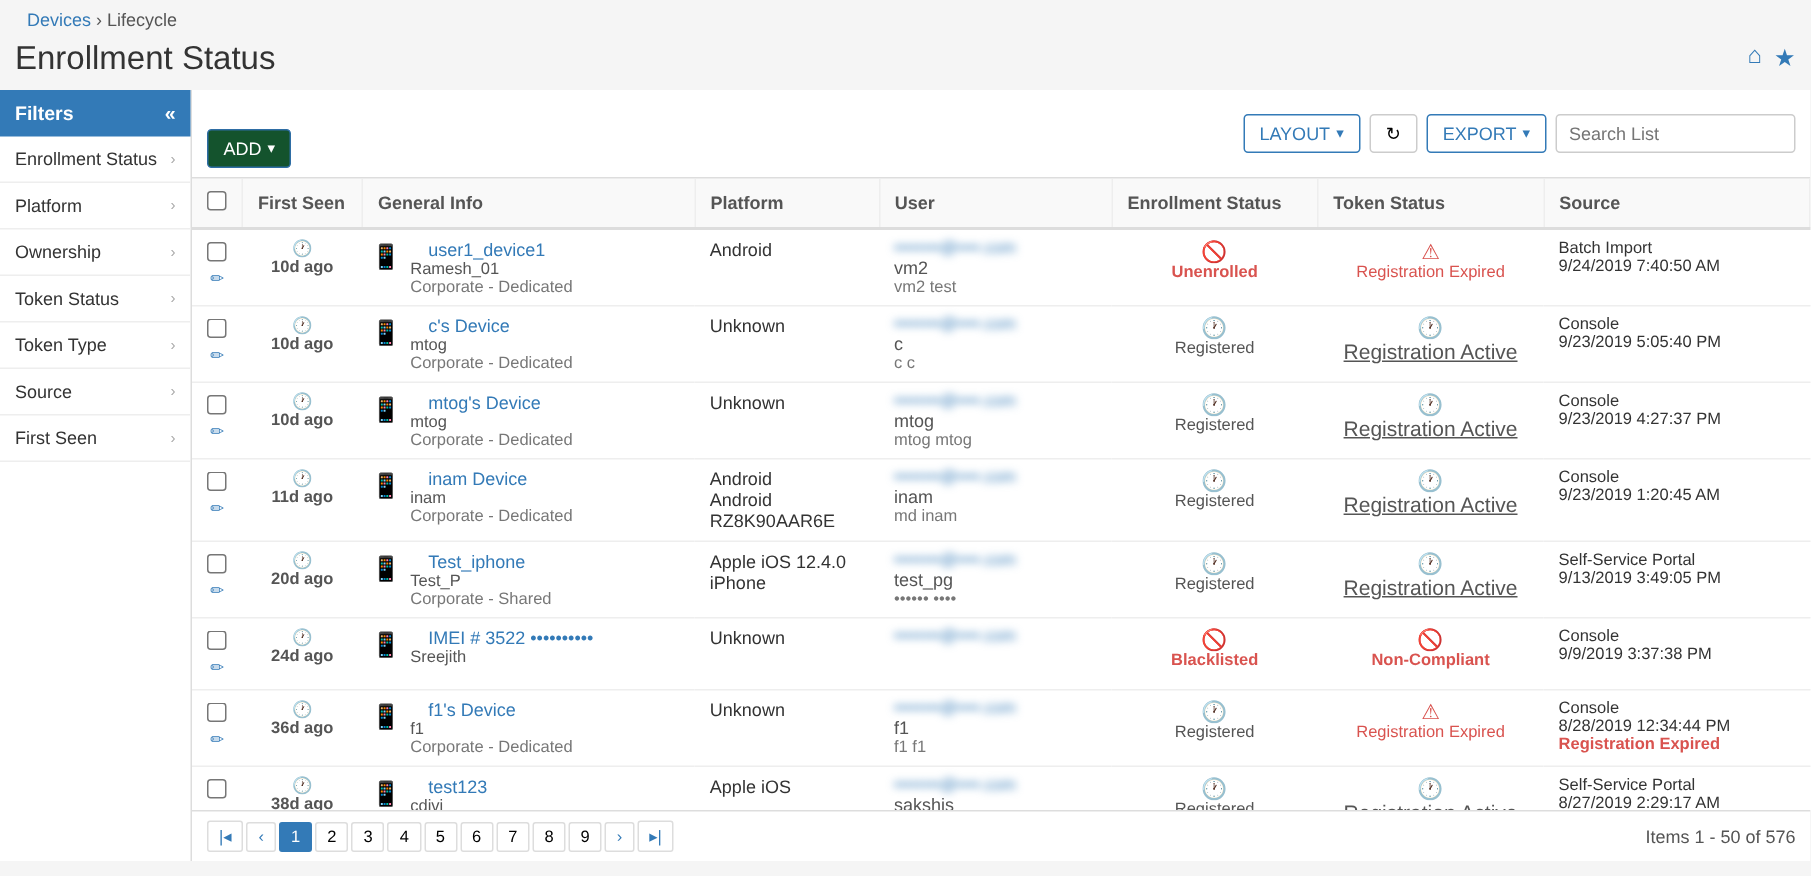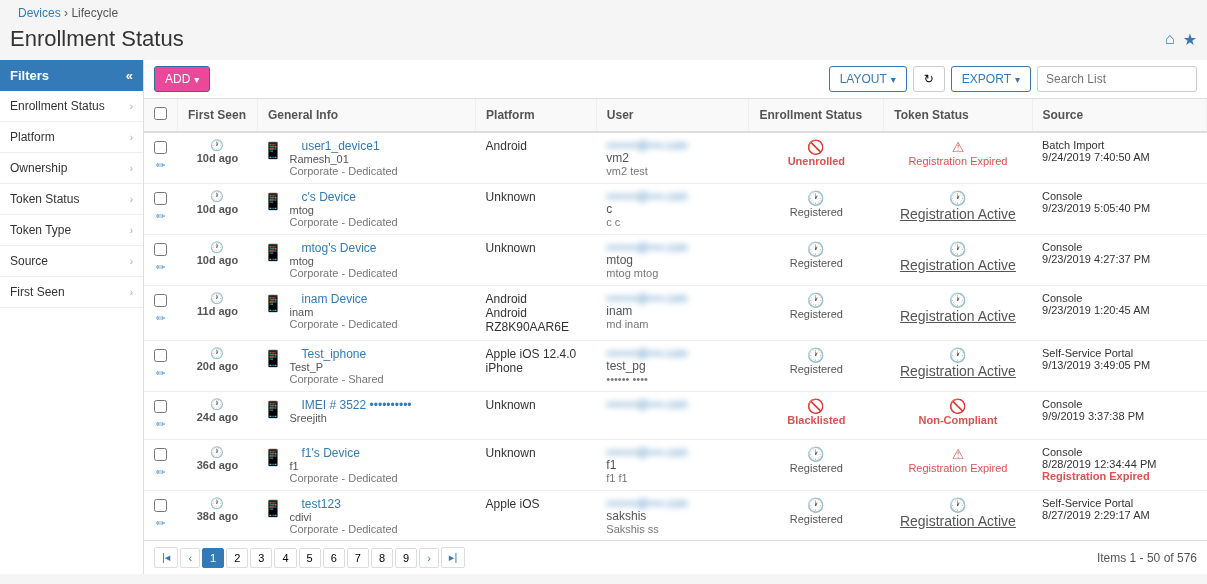--- a/index.html
+++ b/index.html
@@ -10,35 +10,35 @@
     .breadcrumb span { color: #555; }
 
     .page-header { display: flex; align-items: center; justify-content: space-between; padding: 4px 10px 8px; }
     .page-title { font-size: 22px; font-weight: 300; color: #333; }
     .header-icons { display: flex; gap: 8px; }
     .header-icon { color: #337ab7; font-size: 16px; cursor: pointer; }
 
     .main-container { display: flex; height: calc(100vh - 70px); }
 
     
-    .sidebar { width: 144px; background: #fff; border-right: 1px solid #ddd; flex-shrink: 0; }
+    .sidebar { width: 128px; background: #fff; border-right: 1px solid #ddd; flex-shrink: 0; }
     .sidebar-header { background: #337ab7; color: #fff; padding: 8px 10px; font-size: 13px; font-weight: bold; display: flex; justify-content: space-between; align-items: center; cursor: pointer; }
     .sidebar-item { display: flex; justify-content: space-between; align-items: center; padding: 8px 10px; border-bottom: 1px solid #eee; cursor: pointer; color: #333; font-size: 12px; }
     .sidebar-item .chevron { color: #aaa; font-size: 10px; }
 
     
     .content { flex: 1; display: flex; flex-direction: column; overflow: hidden; }
 
     
     .toolbar { display: flex; align-items: center; justify-content: space-between; padding: 6px 10px; background: #fff; border-bottom: 1px solid #ddd; }
     .toolbar-left { display: flex; gap: 8px; }
     .toolbar-right { display: flex; gap: 6px; align-items: center; }
 
     .btn { border: 1px solid #ccc; background: #fff; padding: 5px 10px; border-radius: 3px; cursor: pointer; font-size: 12px; display: flex; align-items: center; gap: 4px; }
-    .btn-primary { background: #ec4899; color: #fff; border-color: #2e6da4; }
+    .btn-primary { background: #14532d; color: #fff; border-color: #2e6da4; margin-top: 20px; }
     .btn-blue-outline { color: #337ab7; border-color: #337ab7; }
     .btn .caret { font-size: 10px; }
 
     .search-input { border: 1px solid #ccc; padding: 5px 8px; border-radius: 3px; font-size: 12px; width: 160px; }
 
     
     .table-container { flex: 1; overflow-y: auto; background: #fff; }
     table { width: 100%; border-collapse: collapse; }
     thead tr { background: #f9f9f9; border-bottom: 2px solid #ddd; }
     th { padding: 8px 10px; text-align: left; font-size: 12px; font-weight: 600; color: #555; white-space: nowrap; border-right: 1px solid #eee; }

